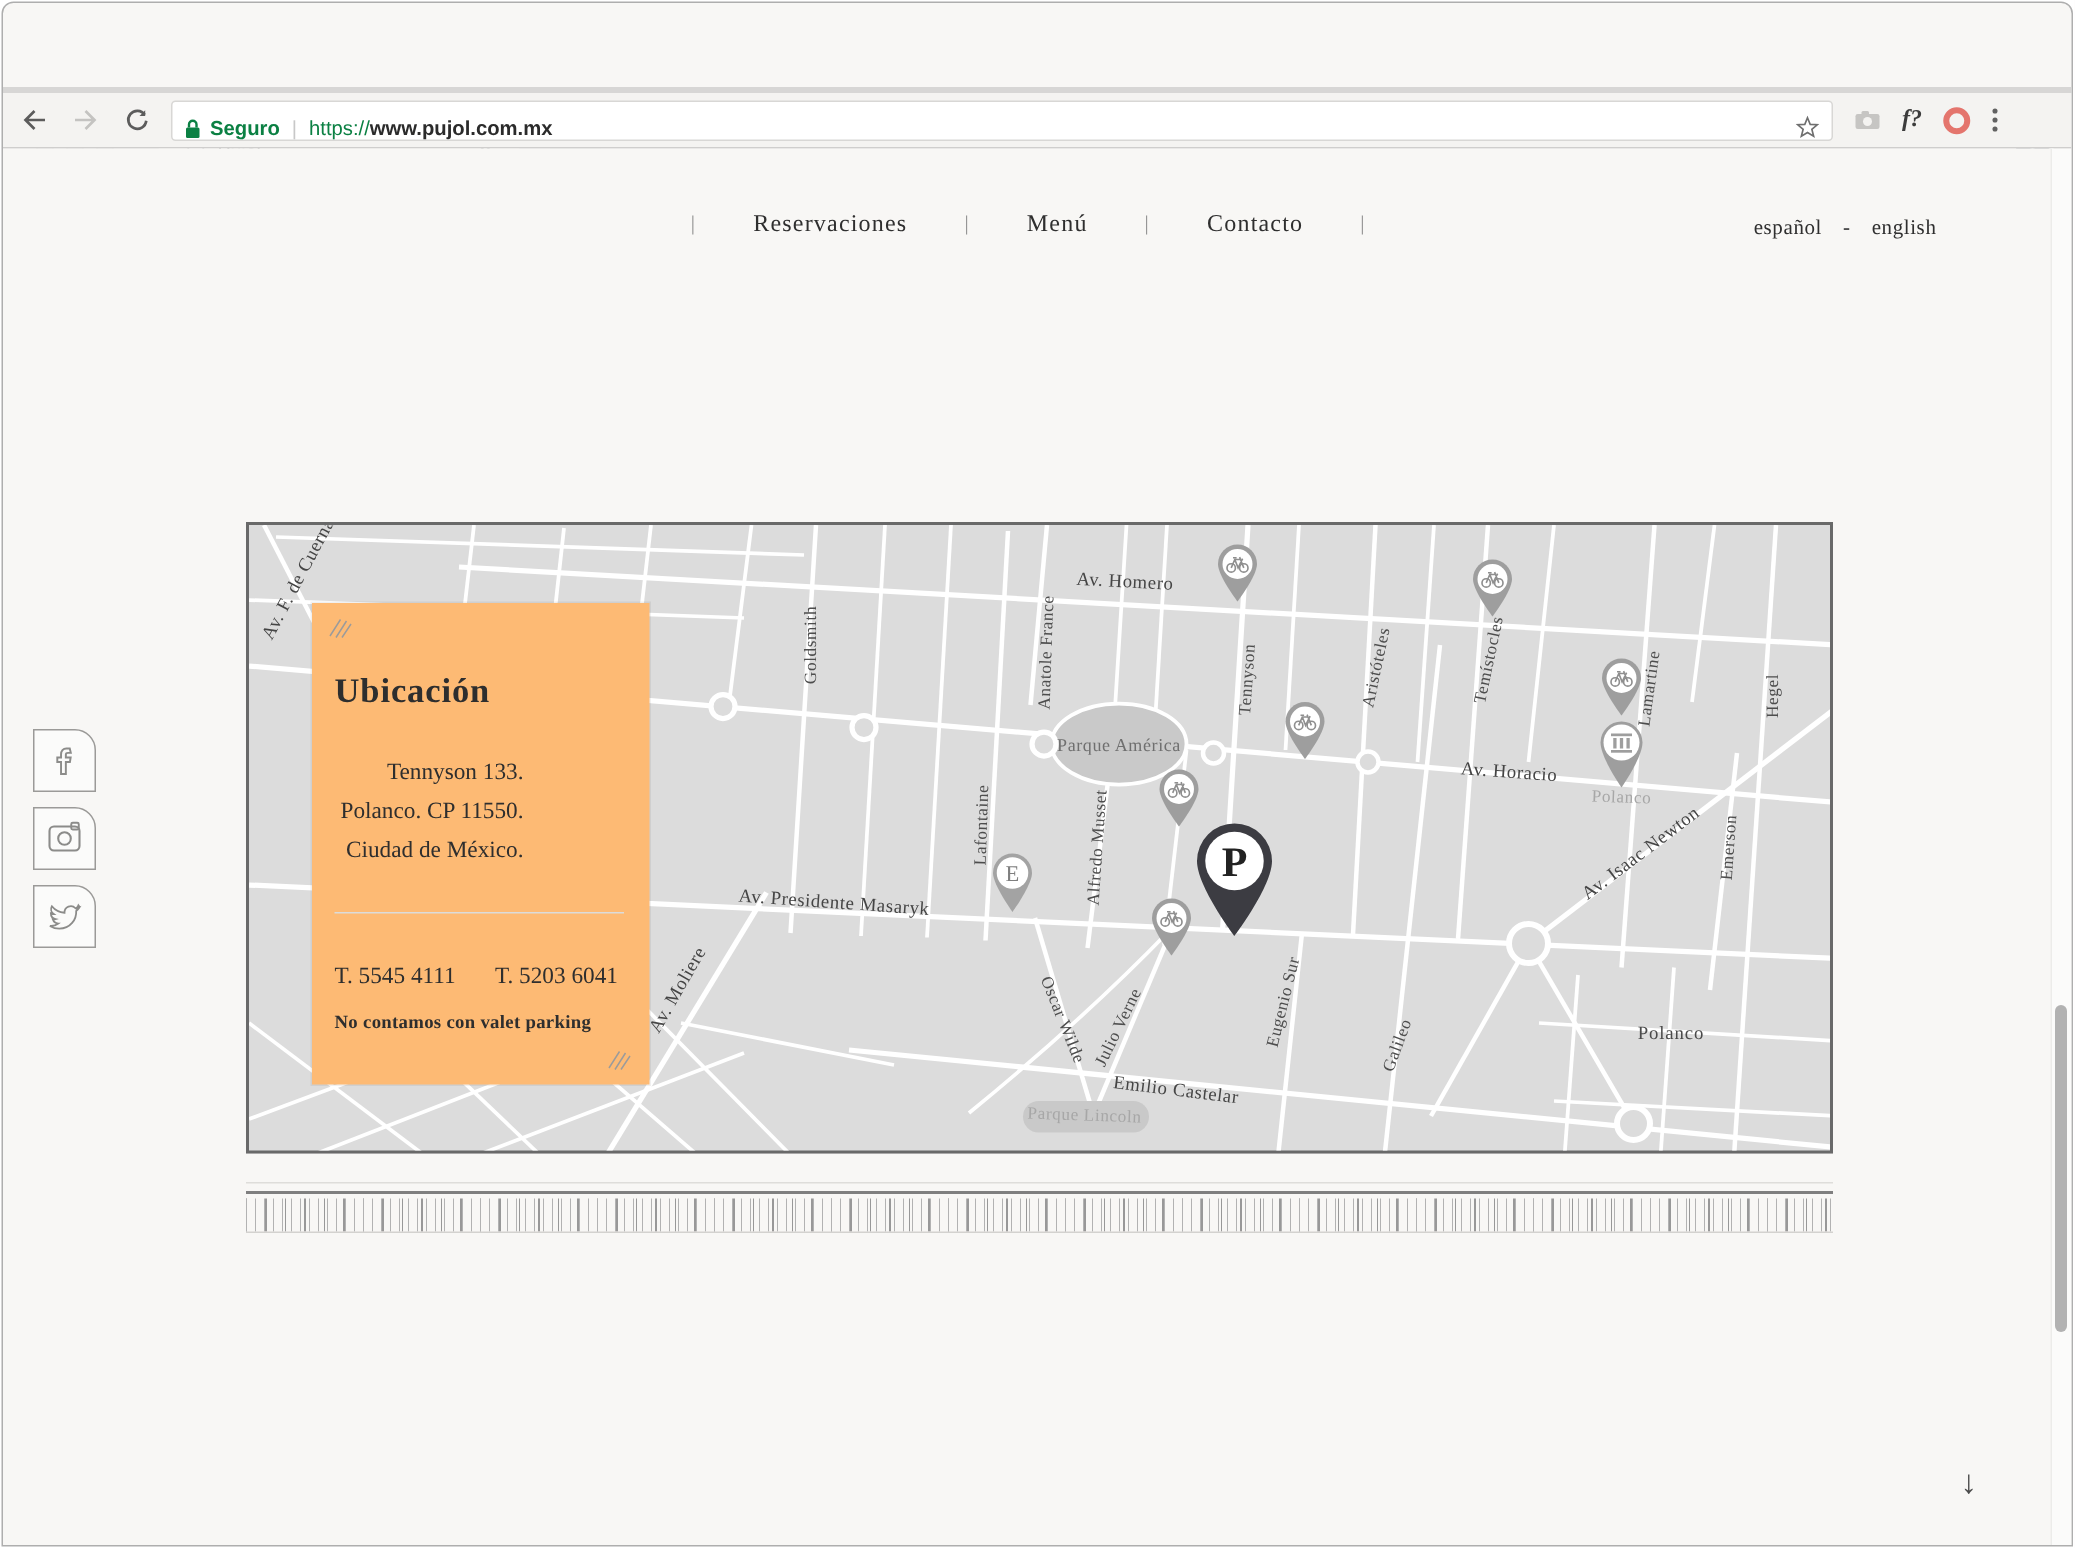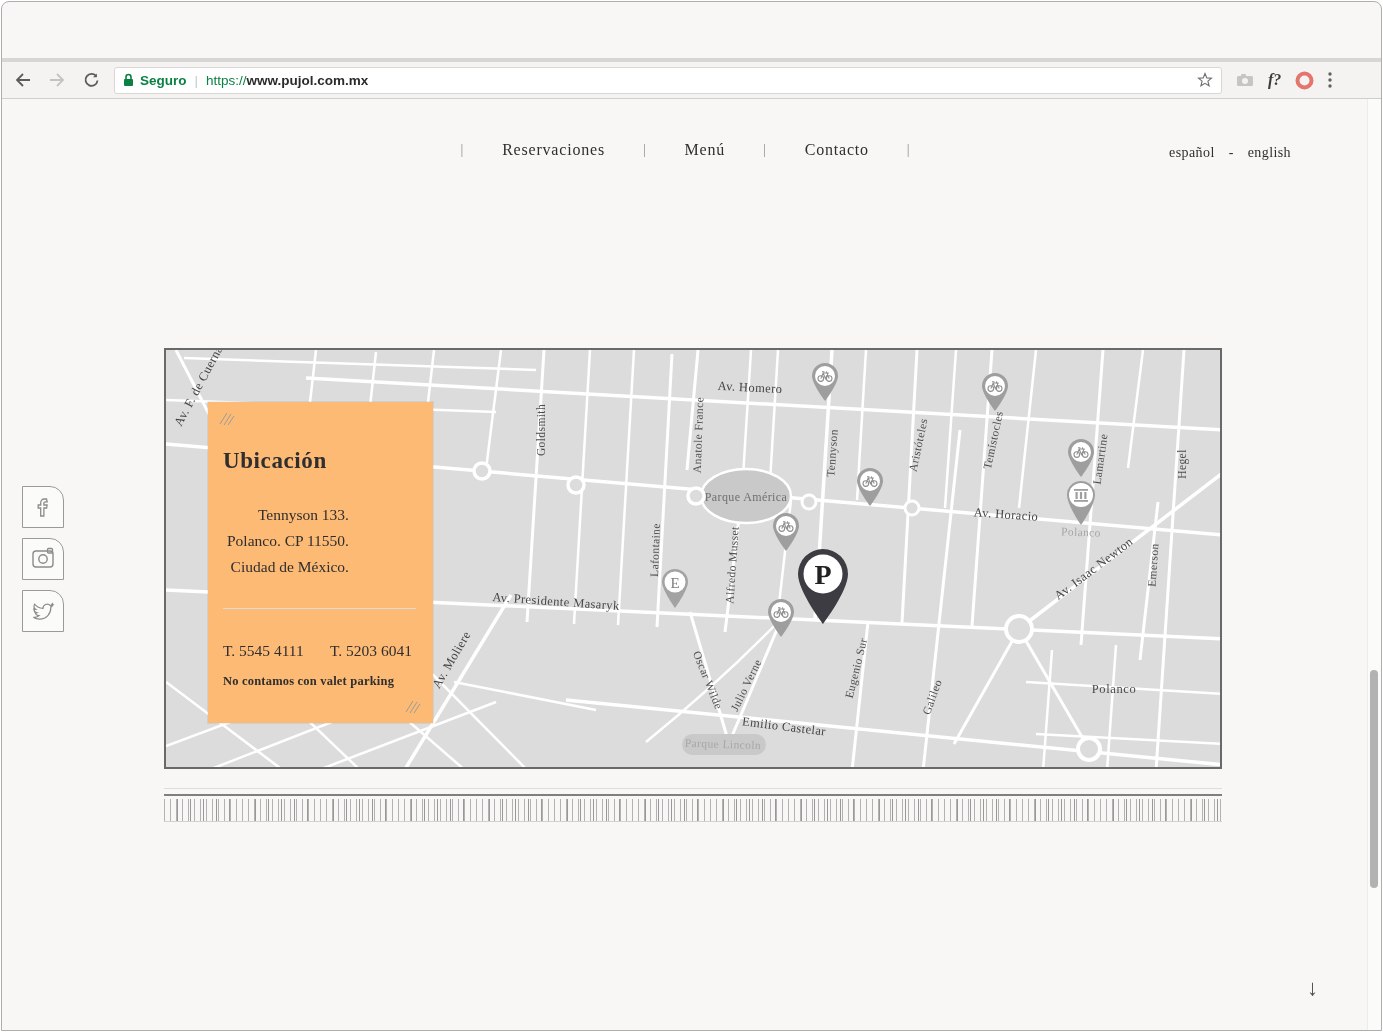--- a/index.html
+++ b/index.html
@@ -16,21 +16,21 @@
          display:flex; align-items:center; padding:0 26px; }
   .tab-title { font-size:13px; color:#383838; margin-left:8px; }
   .tab-close { margin-left:auto; font-size:15px; color:#7e7e7e; line-height:1; }
   .newtab { position:absolute; left:364px; top:32px; width:34px; height:21px; background:#c9c8c6;
             border-radius:3px; transform:skewX(-28deg); }
   .avatar { position:absolute; right:14px; top:28px; width:24px; height:24px; }
   .toolbar { position:absolute; left:0; top:60px; width:100%; height:37px; background:#f4f3f1;
              border-bottom:1px solid #cfcecd; display:flex; align-items:center; }
   .navbtn { width:26px; height:26px; display:flex; align-items:center; justify-content:center; margin-left:8px; }
   .urlbar { margin-left:10px; width:1108px; height:27px; background:#fff; border:1px solid #d8d7d5;
-            border-radius:3px; display:flex; align-items:center; padding:0 8px; font-size:13.5px; }
+            border-radius:3px; display:flex; align-items:flex-end; padding:0 8px; font-size:13.5px; }
   .secure { color:#0b8043; margin-left:6px; font-weight:bold; }
   .url-div { color:#c8c8c8; margin:0 8px; }
   .proto { color:#0b8043; }
   .host { color:#2b2b2b; font-weight:bold; }
   .star { margin-left:auto; }
   .extbar { display:flex; align-items:center; gap:14px; margin-left:14px; }
   .fnlabel { font-family:"Liberation Serif",serif; font-style:italic; font-size:16px; color:#3c3c3c; font-weight:bold; }
 
   
   .content { position:absolute; left:0; top:97px; width:1367px; height:935px; background:#f8f7f5; }

